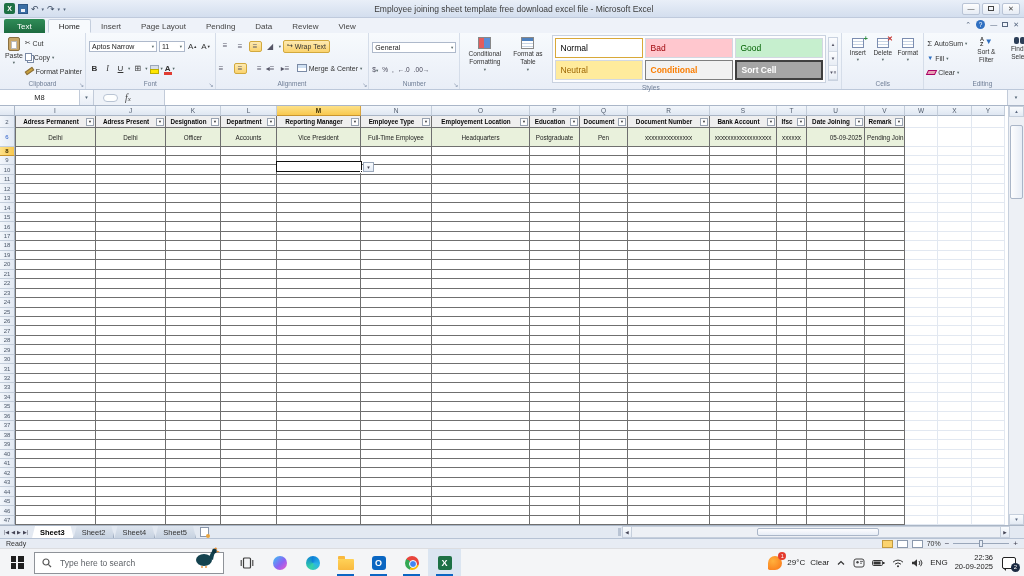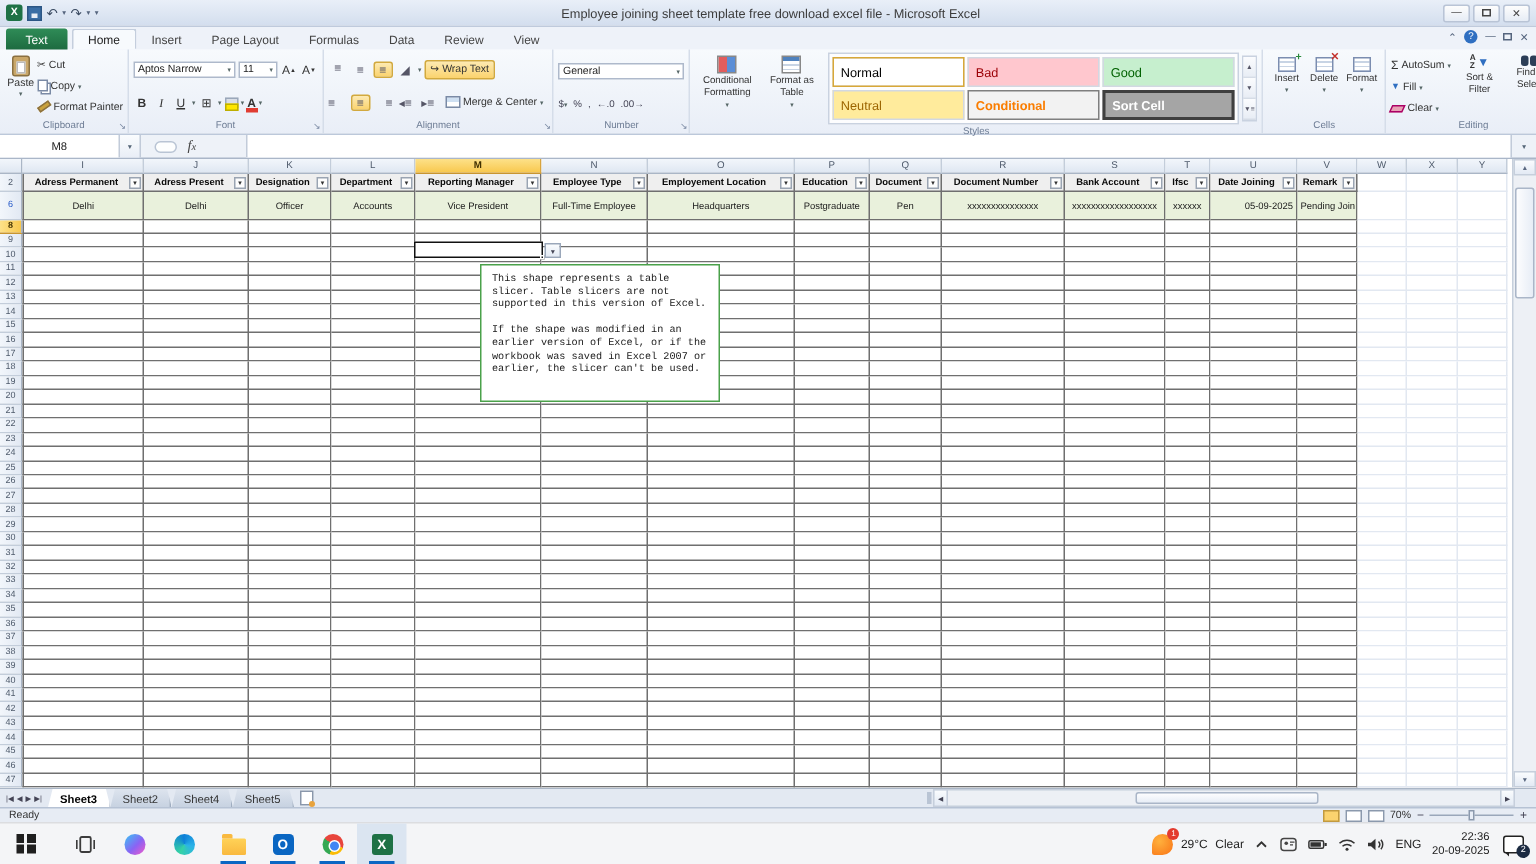--- a/index.html
+++ b/index.html
@@ -231,21 +231,21 @@
       <span class="wb">✕</span>
     </div>
   </div>
 
   <div class="tabrow">
     <div id="ribbon-tabs" style="display:flex;align-items:flex-end;">
         <div class="rtab file">Text</div>
         <div class="rtab active">Home</div>
         <div class="rtab">Insert</div>
         <div class="rtab">Page Layout</div>
-        <div class="rtab">Formulas</div>
+        <div class="rtab">Pending</div>
         <div class="rtab">Data</div>
         <div class="rtab">Review</div>
         <div class="rtab">View</div>
       </div>
     <div class="rcorner">
       <span>⌃</span>
       <span class="help">?</span>
       <span>—</span>
       <span class="msq"></span>
       <span>✕</span>
@@ -1383,30 +1383,20 @@
           <div class="vthumb"></div>
         </div>
       <span class="vsb">▼</span>
     </div>
 
     <div class="active-cell">
         <span class="fillh"></span>
       </div>
     <div class="dv-drop">▼</div>
 
-    <div class="slicer">
-      <div class="slicer-text">This shape represents a table
-slicer. Table slicers are not
-supported in this version of Excel.
-
-If the shape was modified in an
-earlier version of Excel, or if the
-workbook was saved in Excel 2007 or
-earlier, the slicer can't be used.</div>
-    </div>
   </div>
 
   <div class="tabbar">
     <div class="tnav">
       <span class="tn">|◀</span>
       <span class="tn">◀</span>
       <span class="tn">▶</span>
       <span class="tn">▶|</span>
     </div>
     <div id="sheet-tabs" style="display:flex;align-items:stretch;">
@@ -1444,20 +1434,37 @@
   </div>
 
   <div class="taskbar">
     <div class="startbtn">
       <span class="winlogo">
           <span></span>
           <span></span>
           <span></span>
           <span></span>
         </span>
+    </div>
+    <div class="searchbox">
+      <svg width="10" height="10" viewBox="0 0 10 10">
+          <circle cx="4" cy="4" r="3" fill="none" stroke="#555" stroke-width="1.2"></circle>
+          <path d="M6.3 6.3 L9 9" stroke="#555" stroke-width="1.2"></path>
+        </svg>
+      <input class="searchin" type="text" placeholder="Type here to search" style="">
+      <span class="birdwrap">
+        <svg width="26" height="22" viewBox="0 0 26 22">
+            <ellipse cx="10" cy="14" rx="8" ry="6" fill="#14424e"></ellipse>
+            <path d="M15 12 C17 5 19 4 20 4 l3 2 c-2 0 -3 2 -4 8 z" fill="#14424e"></path>
+            <circle cx="20.5" cy="5" r="2.4" fill="#0e3540"></circle>
+            <path d="M20 2.8 l2 -1.6 1.4 2.2 z" fill="#e98a2b"></path>
+            <path d="M22.7 4.6 l3 .8 -2.9 1 z" fill="#e98a2b"></path>
+            <path d="M8 20 v2 M12 20 v2" stroke="#e98a2b" stroke-width="1.3"></path>
+          </svg>
+      </span>
     </div>
     <div class="tb-icons">
       <div class="tbtn">
         <svg width="14" height="12" viewBox="0 0 14 12">
             <rect x="3.5" y="1" width="7" height="10" rx="1" fill="none" stroke="#3c3c3c" stroke-width="1.2"></rect>
             <path d="M1.2 3 v6 M12.8 3 v6" stroke="#3c3c3c" stroke-width="1.1"></path>
           </svg>
       </div>
       <div class="tbtn">
           <span class="ic-copilot"></span>

